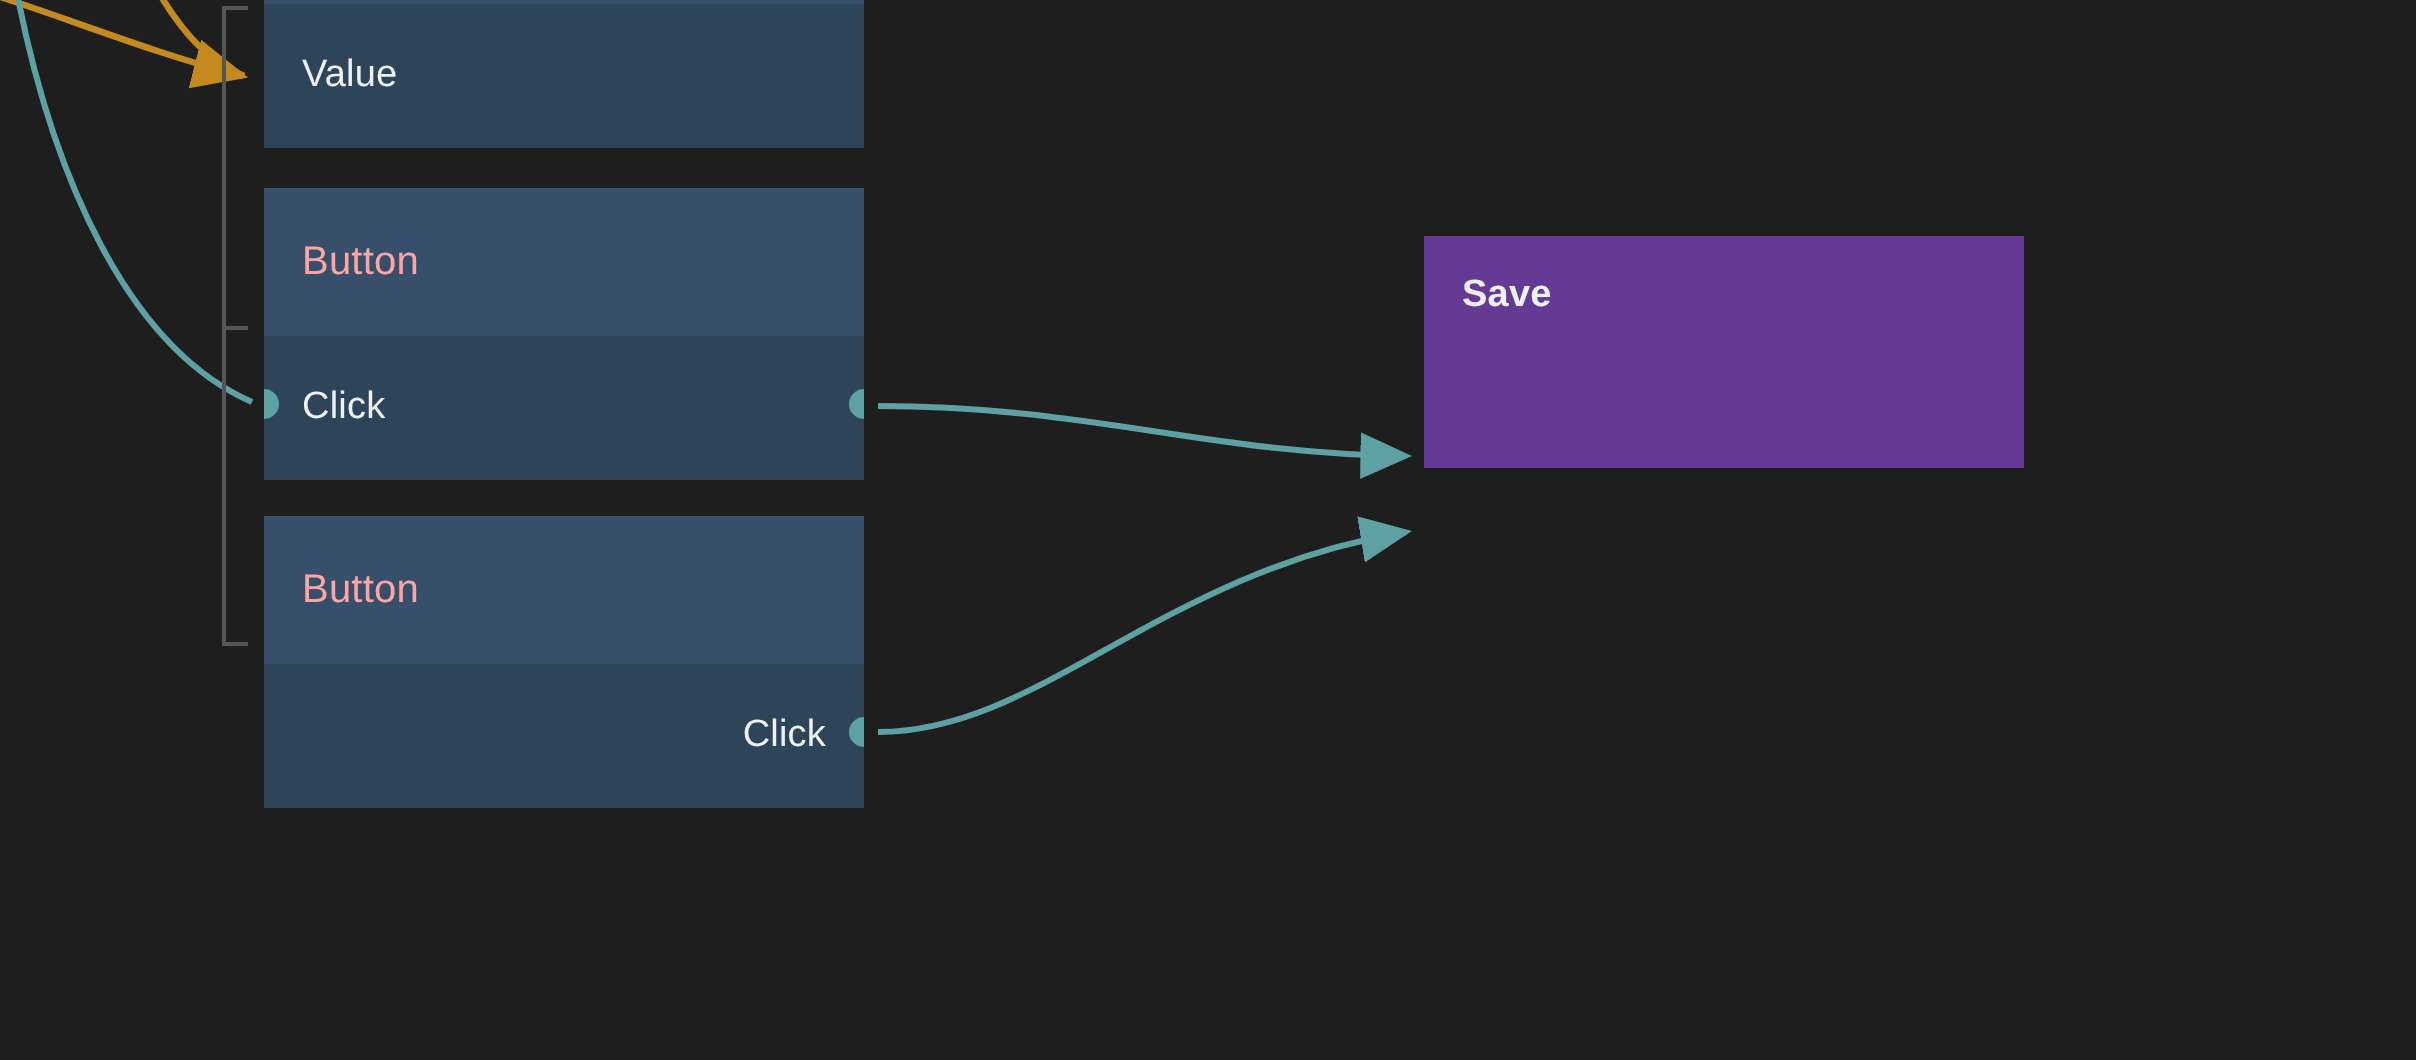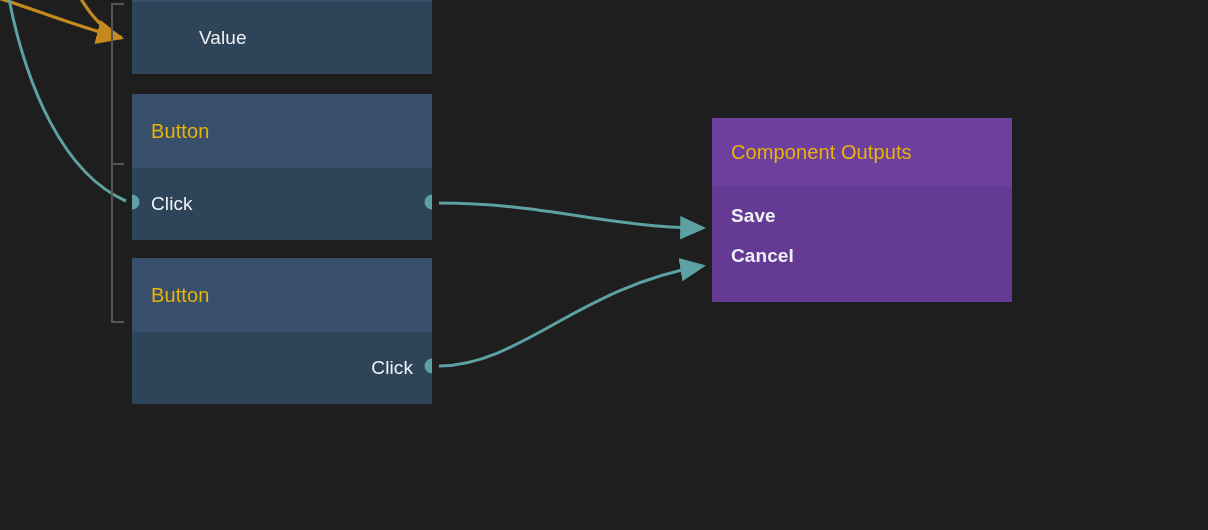--- a/index.html
+++ b/index.html
@@ -30,21 +30,21 @@
     position: absolute;
     overflow: hidden;
   }
   .node-header {
     display: flex;
     align-items: center;
     box-sizing: border-box;
     padding: 0 19px;
     font-size: 20px;
     letter-spacing: .1px;
-    color: #eab308;
+    color: #fca5a5;
   }
   .node-body {
     box-sizing: border-box;
   }
   .port-row {
     position: relative;
     display: flex;
     align-items: center;
     box-sizing: border-box;
     padding: 0 19px;
@@ -112,21 +112,21 @@
   </svg>
 
   <div class="group-bracket" style="left:111px; top:3px; height:320px;">
     <div class="tick" style="top:0;"></div>
     <div class="tick" style="top:160px;"></div>
     <div class="tick" style="top:318px;"></div>
   </div>
 
   <div class="node blue" style="left:132px; top:-10px; width:300px; height:84px;">
     <div class="node-header" style="height:12px; padding:0;"></div>
-    <div class="node-body" style="height:72px;padding-left:48px;">
+    <div class="node-body" style="height:72px;">
       <div class="port-row" style="height:72px;">
         <span>Value</span>
       </div>
     </div>
   </div>
 
   <div class="node blue" style="left:132px; top:94px; width:300px; height:146px;">
     <div class="node-header" style="height:74px;">
       <span>Button</span>
     </div>
@@ -145,26 +145,20 @@
     </div>
     <div class="node-body" style="height:72px;">
       <div class="port-row right" style="height:72px;">
         <span>Click</span>
       </div>
     </div>
     <span class="port" style="left:300px; top:108px;"></span>
   </div>
 
   <div class="node purple" style="left:712px; top:118px; width:300px; height:184px;">
-    <div class="node-header" style="height:68px;">
-      <span>Component Outputs</span>
-    </div>
     <div class="node-body" style="height:116px; padding-top:10px;font-weight:bold;">
       <div class="port-row" style="height:40px;">
         <span>Save</span>
-      </div>
-      <div class="port-row" style="height:40px;">
-        <span>Cancel</span>
       </div>
     </div>
   </div>
 
 </div>
 
 </body></html>

